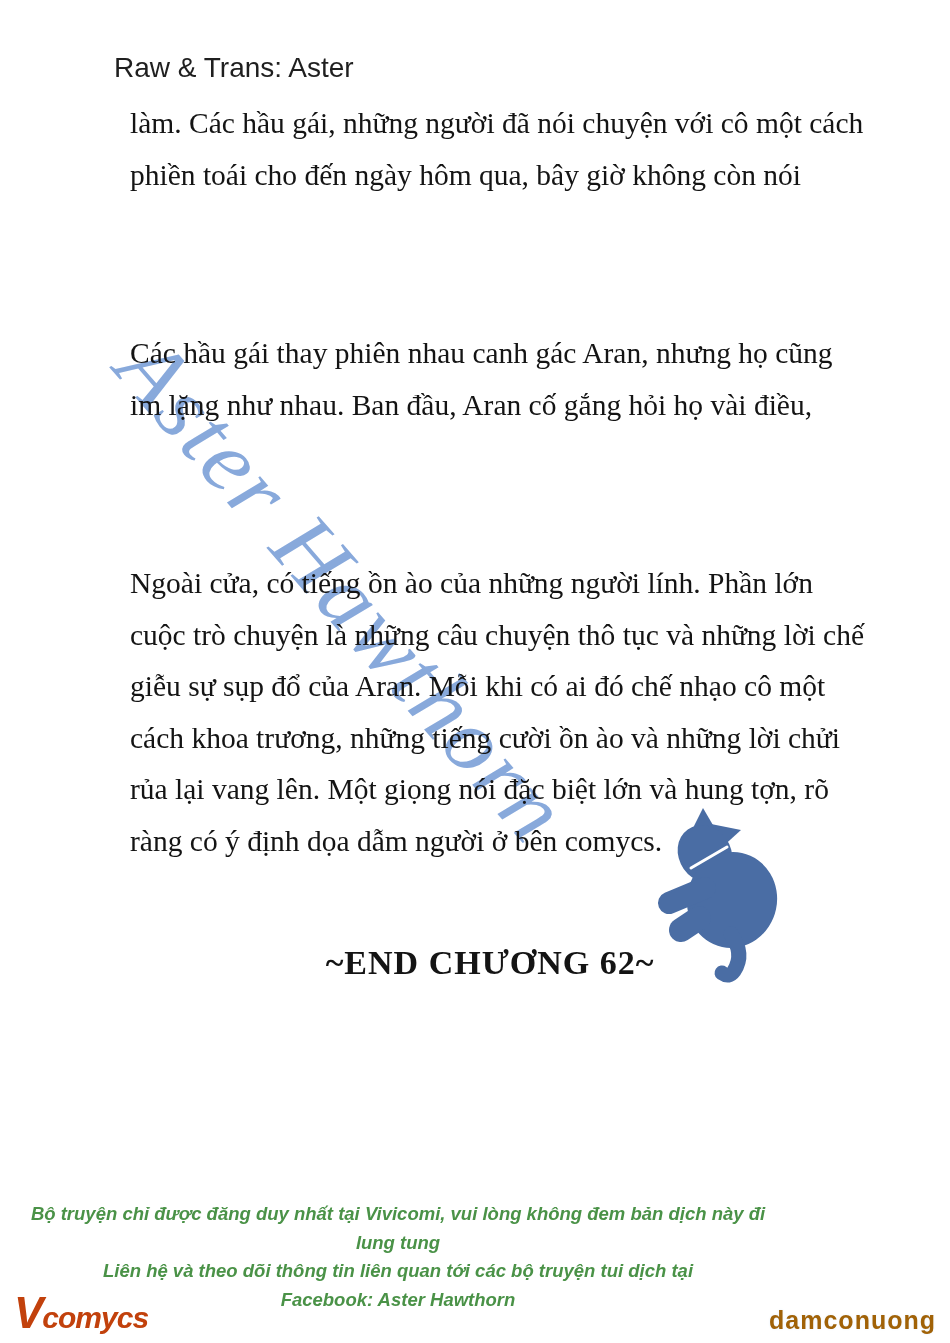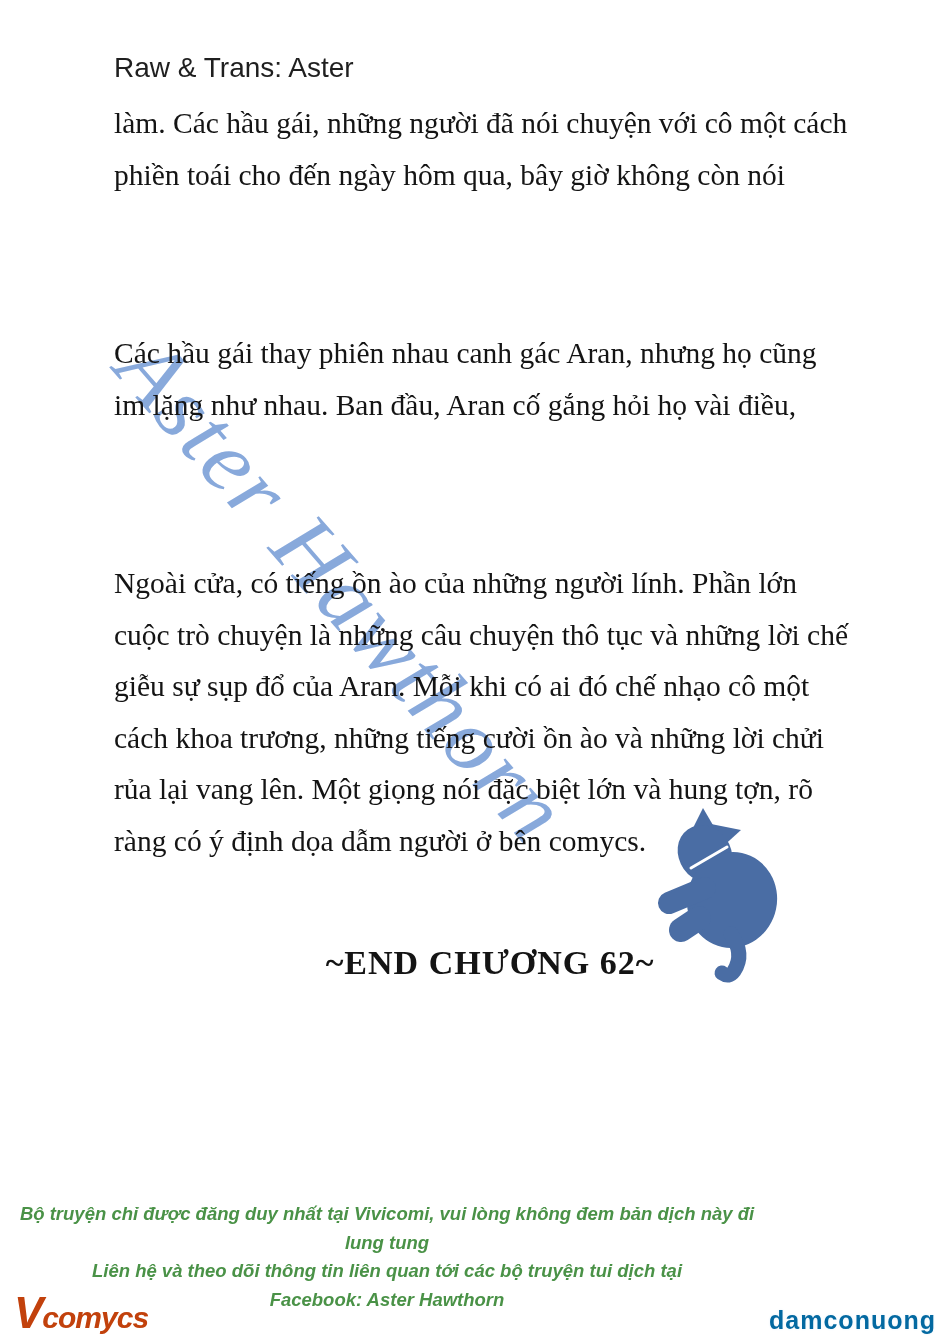--- a/index.html
+++ b/index.html
@@ -13,47 +13,47 @@
     font-family:"Liberation Sans", sans-serif;
     font-size:28px; color:#1f1f1f; z-index:4;
   }
   .watermark {
     position:absolute; left:176px; top:316px;
     transform:rotate(49deg); transform-origin:0 0;
     font-size:92px; font-style:italic; letter-spacing:3px;
     color:#7ea2d9; opacity:0.92; white-space:nowrap;
     z-index:1; pointer-events:none;
   }
-  .para { position:absolute; left:114px; width:745px; font-size:29.5px; z-index:3; }
+  .para { position:absolute; left:130px; width:745px; font-size:29.5px; z-index:3; }
   .para .line { height:51.5px; line-height:51.5px; white-space:nowrap; }
   #para1 { top:328px; }  
   #para0 { top:98px; }
   #para2 { top:558px; }
   .end-title {
     position:absolute; top:944px; left:0; width:980px; text-align:center;
     font-size:34px; font-weight:bold; letter-spacing:1px; z-index:3;
   }
   .cat { position:absolute; left:653px; top:806px; width:135px; height:178px; z-index:2; }
   .footer-notice {
-    position:absolute; top:1200px; left:0; width:774px; text-align:center;
+    position:absolute; top:1200px; left:11px; width:774px; text-align:center;
     font-family:"Liberation Sans", sans-serif; font-style:italic; font-weight:bold;
     color:#4a9247; font-size:18.5px; z-index:3;
   }
   .footer-notice .fline { line-height:28.5px; }
   .logo {
     position:absolute; left:14px; top:1288px; z-index:3;
     font-family:"Liberation Sans", sans-serif; font-style:italic; font-weight:bold;
     color:#c2410c; letter-spacing:-1px;
   }
   .logo .logo-v { font-size:44px; }
   .logo .logo-rest { font-size:30px; }
   .corner-mark {
     position:absolute; right:14px; top:1306px; z-index:3;
     font-family:"Liberation Sans", sans-serif; font-weight:bold;
-    font-size:25px; letter-spacing:1px; color:#0369a1;
+    font-size:25px; letter-spacing:1px; color:#a16207;
     text-shadow:0 0 3px #e9f2fb;
   }
 </style>
 </head>
 <body>
 
 <div class="page">
 
   <div class="credit">Raw &amp; Trans: Aster</div>
 

